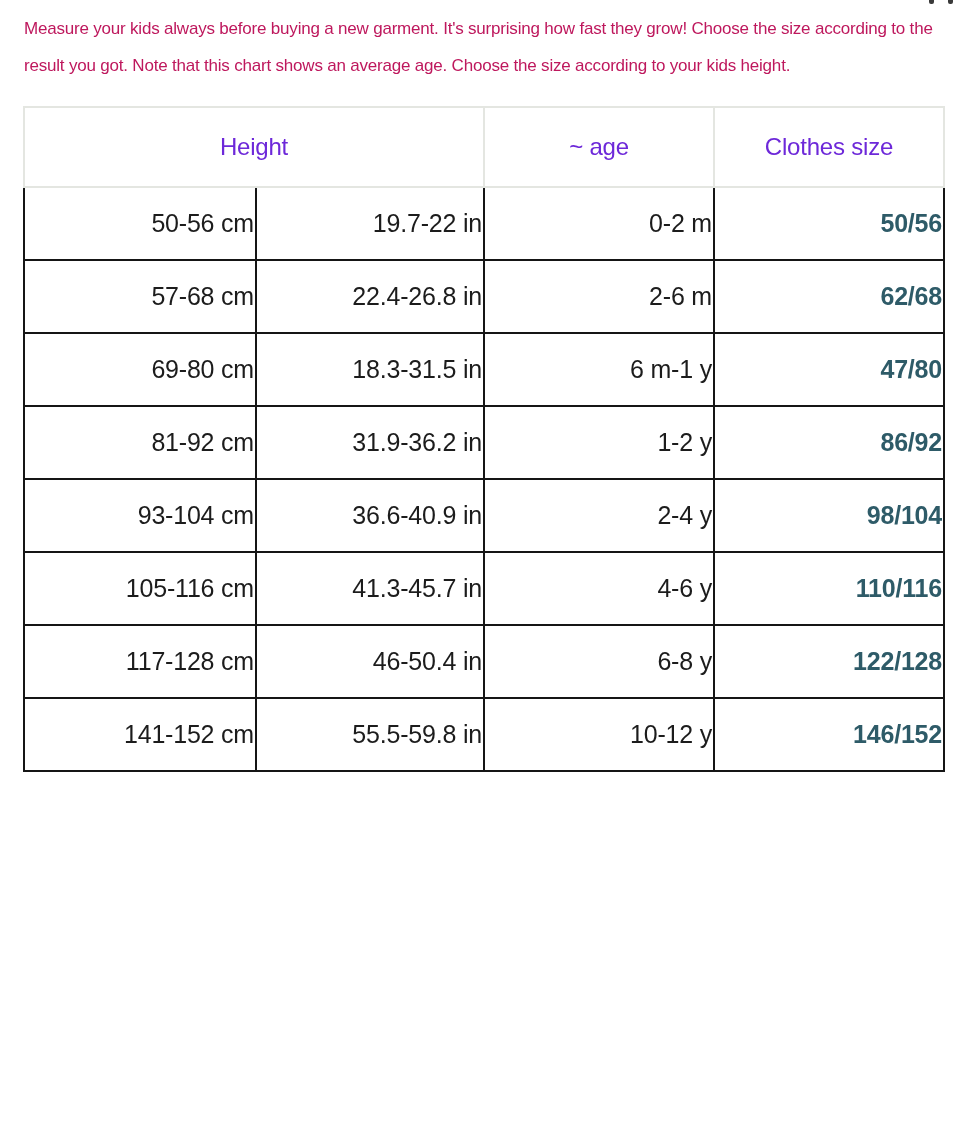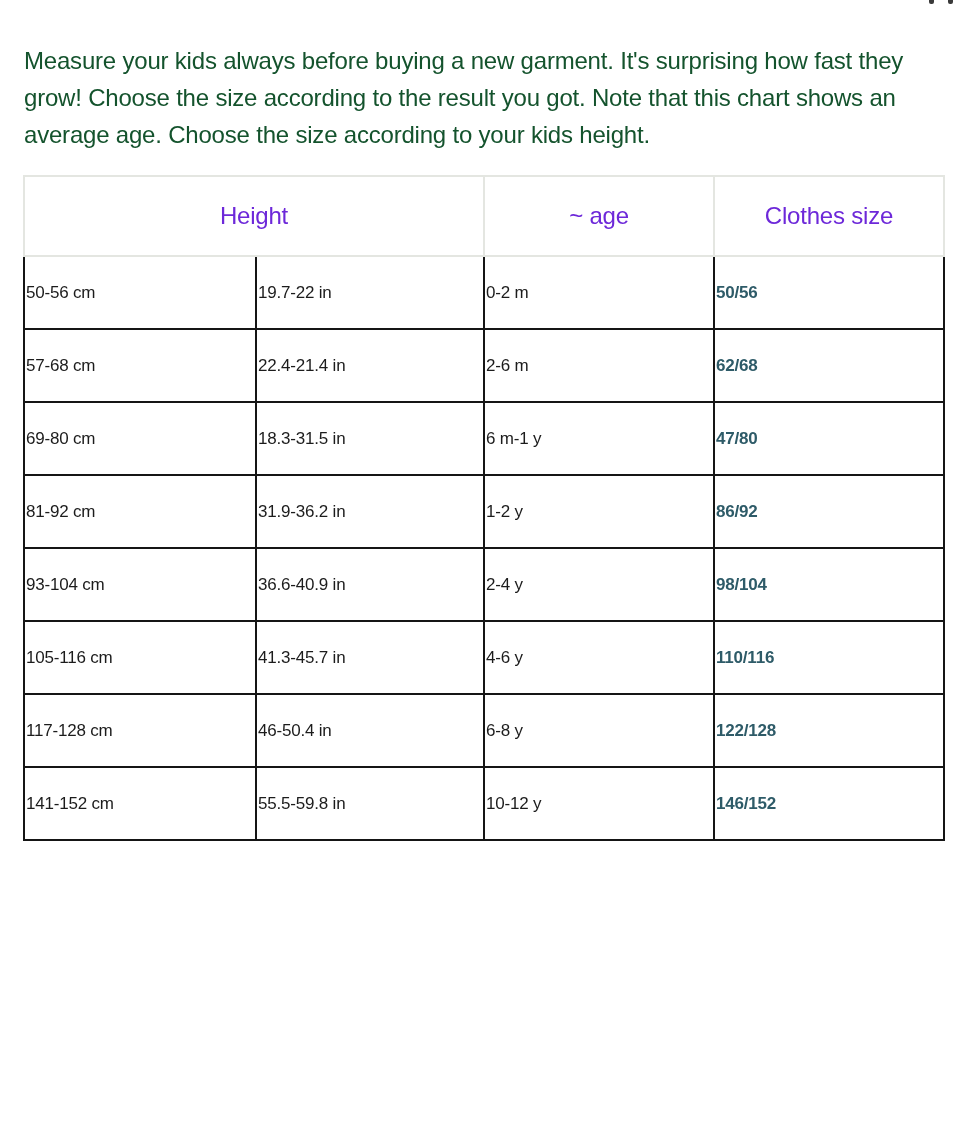--- a/index.html
+++ b/index.html
@@ -26,26 +26,26 @@
     top: 0;
     width: 5px;
     height: 4px;
     background: #3a3a3a;
     border-radius: 0 0 2px 2px;
   }
   .frag-mark.m1 { left: 929px; }
   .frag-mark.m2 { left: 948px; }
   .intro {
     margin: 0;
-    padding: 42px 26px 0 24px;
+    padding: 10px 26px 0 24px;
     width: 918px;
-    font-size: 24px;
+    font-size: 17px;
     line-height: 37px;
     letter-spacing: -0.2px;
-    color: #14532d;
+    color: #be185d;
   }
   table.size-chart {
     border-collapse: collapse;
     table-layout: fixed;
     width: 920px;
     margin: 22px 0 0 23px;
     background: #ffffff;
   }
   table.size-chart col.c1 { width: 232px; }
   table.size-chart col.c2 { width: 228px; }
@@ -58,23 +58,23 @@
     font-weight: 500;
     letter-spacing: -0.2px;
     color: #6d28d9;
     background: #ffffff;
     text-align: center;
     vertical-align: middle;
   }
   table.size-chart tbody td {
     border: 2px solid #151515;
     height: 69px;
-    text-align: left;
+    text-align: right;
     vertical-align: middle;
-    font-size: 17px;
+    font-size: 25px;
     letter-spacing: -0.2px;
     color: #1c1c1c;
     background: #ffffff;
   }
   table.size-chart tbody td.size-cell {
     color: #2e5b68;
     font-weight: 700;
   }
 </style>
 </head>
@@ -103,21 +103,21 @@
   </thead>
   <tbody>
     <tr>
       <td>50-56 cm</td>
       <td>19.7-22 in</td>
       <td>0-2 m</td>
       <td class="size-cell">50/56</td>
     </tr>
     <tr>
       <td>57-68 cm</td>
-      <td>22.4-21.4 in</td>
+      <td>22.4-26.8 in</td>
       <td>2-6 m</td>
       <td class="size-cell">62/68</td>
     </tr>
     <tr>
       <td>69-80 cm</td>
       <td>18.3-31.5 in</td>
       <td>6 m-1 y</td>
       <td class="size-cell">47/80</td>
     </tr>
     <tr>

